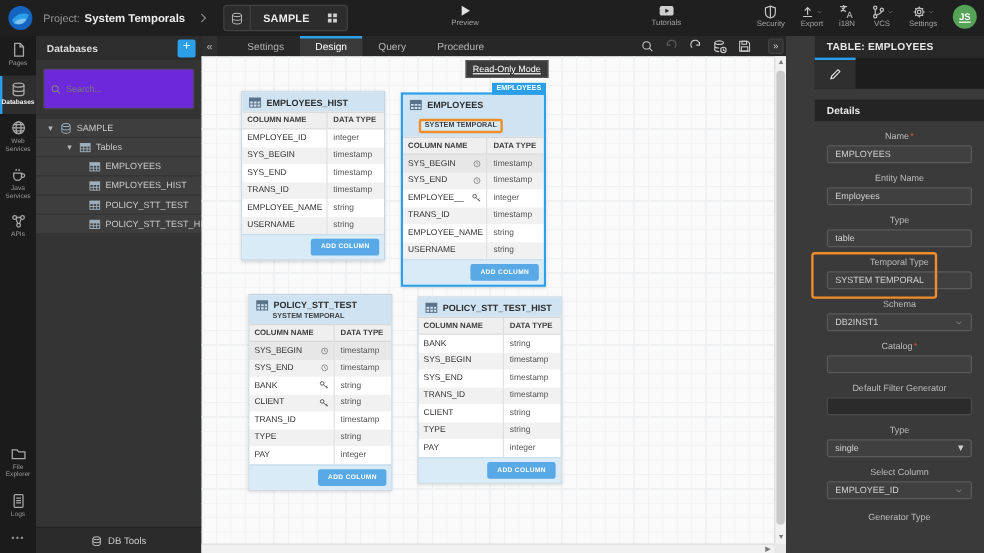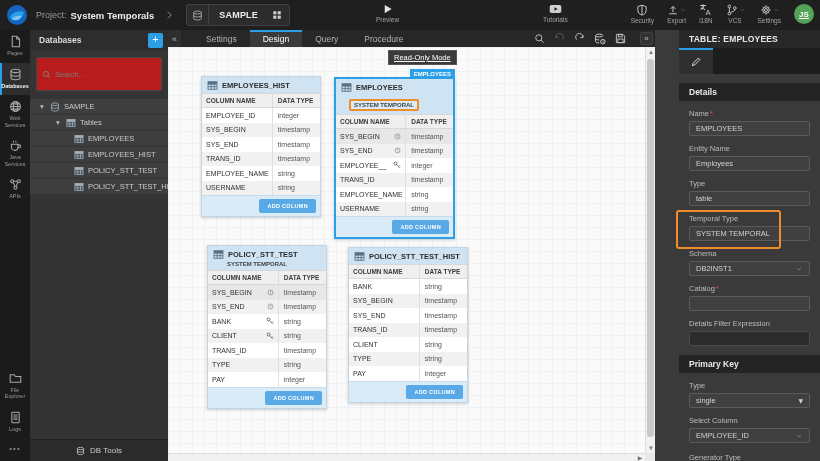--- a/index.html
+++ b/index.html
@@ -33,21 +33,21 @@
   .rail-item.active { background:#2e2e2e; box-shadow:inset 2px 0 0 #2b9fe8; }
   .rail-item.active .ri-label { color:#f2f2f2; font-weight:bold; }
   .rail-spacer { flex:1; }
   .rail-dots { color:#8b8b8b; font-size:8px; text-align:center; letter-spacing:1px; padding:6px 0 8px; }
 
   
   #explorer { position:absolute; left:30px; top:30px; width:138px; height:431px; background:#343434; display:flex; flex-direction:column; }
   .exp-head { height:20px; background:#2d2d2d; display:flex; align-items:center; padding:0 5px 0 9px; }
   .exp-title { color:#dcdcdc; font-size:8.5px; font-weight:bold; flex:1; }
   .exp-add { width:15px; height:15px; background:#2b9fe8; border-radius:2px; color:#fff; font-size:11px; line-height:13px; text-align:center; cursor:pointer; }
-  .exp-search { margin:7px 6px 8px; height:16px; background:#b91c1c; border:1px solid #474747; border-radius:2px; display:flex; align-items:center; padding:16px 5px; gap:4px; color:#858585; }
+  .exp-search { margin:7px 6px 8px; height:16px; background:#6d28d9; border:1px solid #474747; border-radius:2px; display:flex; align-items:center; padding:16px 5px; gap:4px; color:#858585; }
   .exp-search input { flex:1; min-width:0; background:transparent; border:none; outline:none; color:#bdbdbd; font-size:7.5px; font-family:inherit; }
   .exp-search input::placeholder { color:#7b7b7b; }
   .tree { flex:1; overflow:hidden; }
   .tree-row { height:15px; margin-bottom:1px; background:#3e3e3e; display:flex; align-items:center; gap:4px; color:#cbcbcb; font-size:7.5px; cursor:pointer; white-space:nowrap; }
   .tree-caret { color:#b5b5b5; display:flex; width:8px; justify-content:center; }
   .tree-ico { display:flex; color:#9fb0bc; }
   .exp-foot { height:22px; background:#2b2b2b; border-top:1px solid #232323; display:flex; align-items:center; justify-content:center; gap:5px; color:#cccccc; font-size:8px; cursor:pointer; }
 
   
   #wsbar { position:absolute; left:168px; top:30px; width:487px; height:17px; background:#272727; display:flex; align-items:stretch; }
@@ -96,21 +96,21 @@
   .scroll-corner { position:absolute; right:0; bottom:0; width:10px; height:8px; background:#e8e8e8; z-index:21; }
 
   
   #inspector { position:absolute; left:655px; top:30px; width:165px; height:431px; background:#3a3a3a;padding-left:24px; }
   .insp-head { height:18px; background:#282828; display:flex; align-items:center; padding-left:10px; color:#e8e8e8; font-size:8.5px; font-weight:bold; letter-spacing:.2px; }
   .insp-tabs { height:26px; background:#1d1d1d; display:flex; }
   .insp-tab { width:34px; background:#2f2f2f; border-top:2px solid #2b9fe8; display:flex; align-items:center; justify-content:center; color:#ececec; cursor:pointer; }
   .insp-body { padding:0 10px; }
   .section-head { margin:9px -10px 0; background:#242424; color:#e9e9e9; font-size:8.5px; font-weight:bold; padding:4px 10px; }
   .field { margin-top:8px; position:relative; }
-  .f-label { font-size:7.5px; color:#bcbcbc; }
+  .f-label { font-size:7.5px; color:#bcbcbc;text-align:center; }
   .f-label .req { color:#e05252; margin-left:1px; }
   .f-input { margin-top:3px; height:15px; width:100%; background:#404040; border:1px solid #5a5a5a; border-radius:2px; color:#d2d2d2; font-size:7.5px; font-family:inherit; padding:0 6px; outline:none; display:flex; align-items:center; }
   .f-input.dark { background:#2b2b2b; border-color:#4a4a4a; }
   .f-select { justify-content:space-between; cursor:pointer; }
   .f-caret { color:#9a9a9a; display:flex; }
   .f-caret.solid { color:#cfcfcf; font-size:6px; font-family:"DejaVu Sans", sans-serif; }
   .hl-box { position:absolute; left:-13px; top:-4px; width:105px; height:39px; border:2px solid #ef8d2a; border-radius:3px; pointer-events:none; z-index:40; }
   .label-only { margin-top:10px; }
 
   svg { display:block; }
@@ -799,24 +799,23 @@
                 <path d="M4 6l4 4 4-4" fill="none" stroke="currentColor" stroke-width="1.3"></path>
               </svg>
             </span>
           </div>
         </div>
         <div class="field">
           <div class="f-label"><span>Catalog</span><span class="req">*</span></div>
           <div class="f-input"></div>
         </div>
         <div class="field">
-          <div class="f-label"><span>Details Filter Expression</span></div>
+          <div class="f-label"><span>Default Filter Generator</span></div>
           <div class="f-input dark"></div>
         </div>
-        <div class="section-head">Primary Key</div>
         <div class="field">
           <div class="f-label"><span>Type</span></div>
           <div class="f-input f-select">
             <span>single</span>
             <span class="f-caret solid">▼</span>
           </div>
         </div>
         <div class="field">
           <div class="f-label"><span>Select Column</span></div>
           <div class="f-input f-select">

